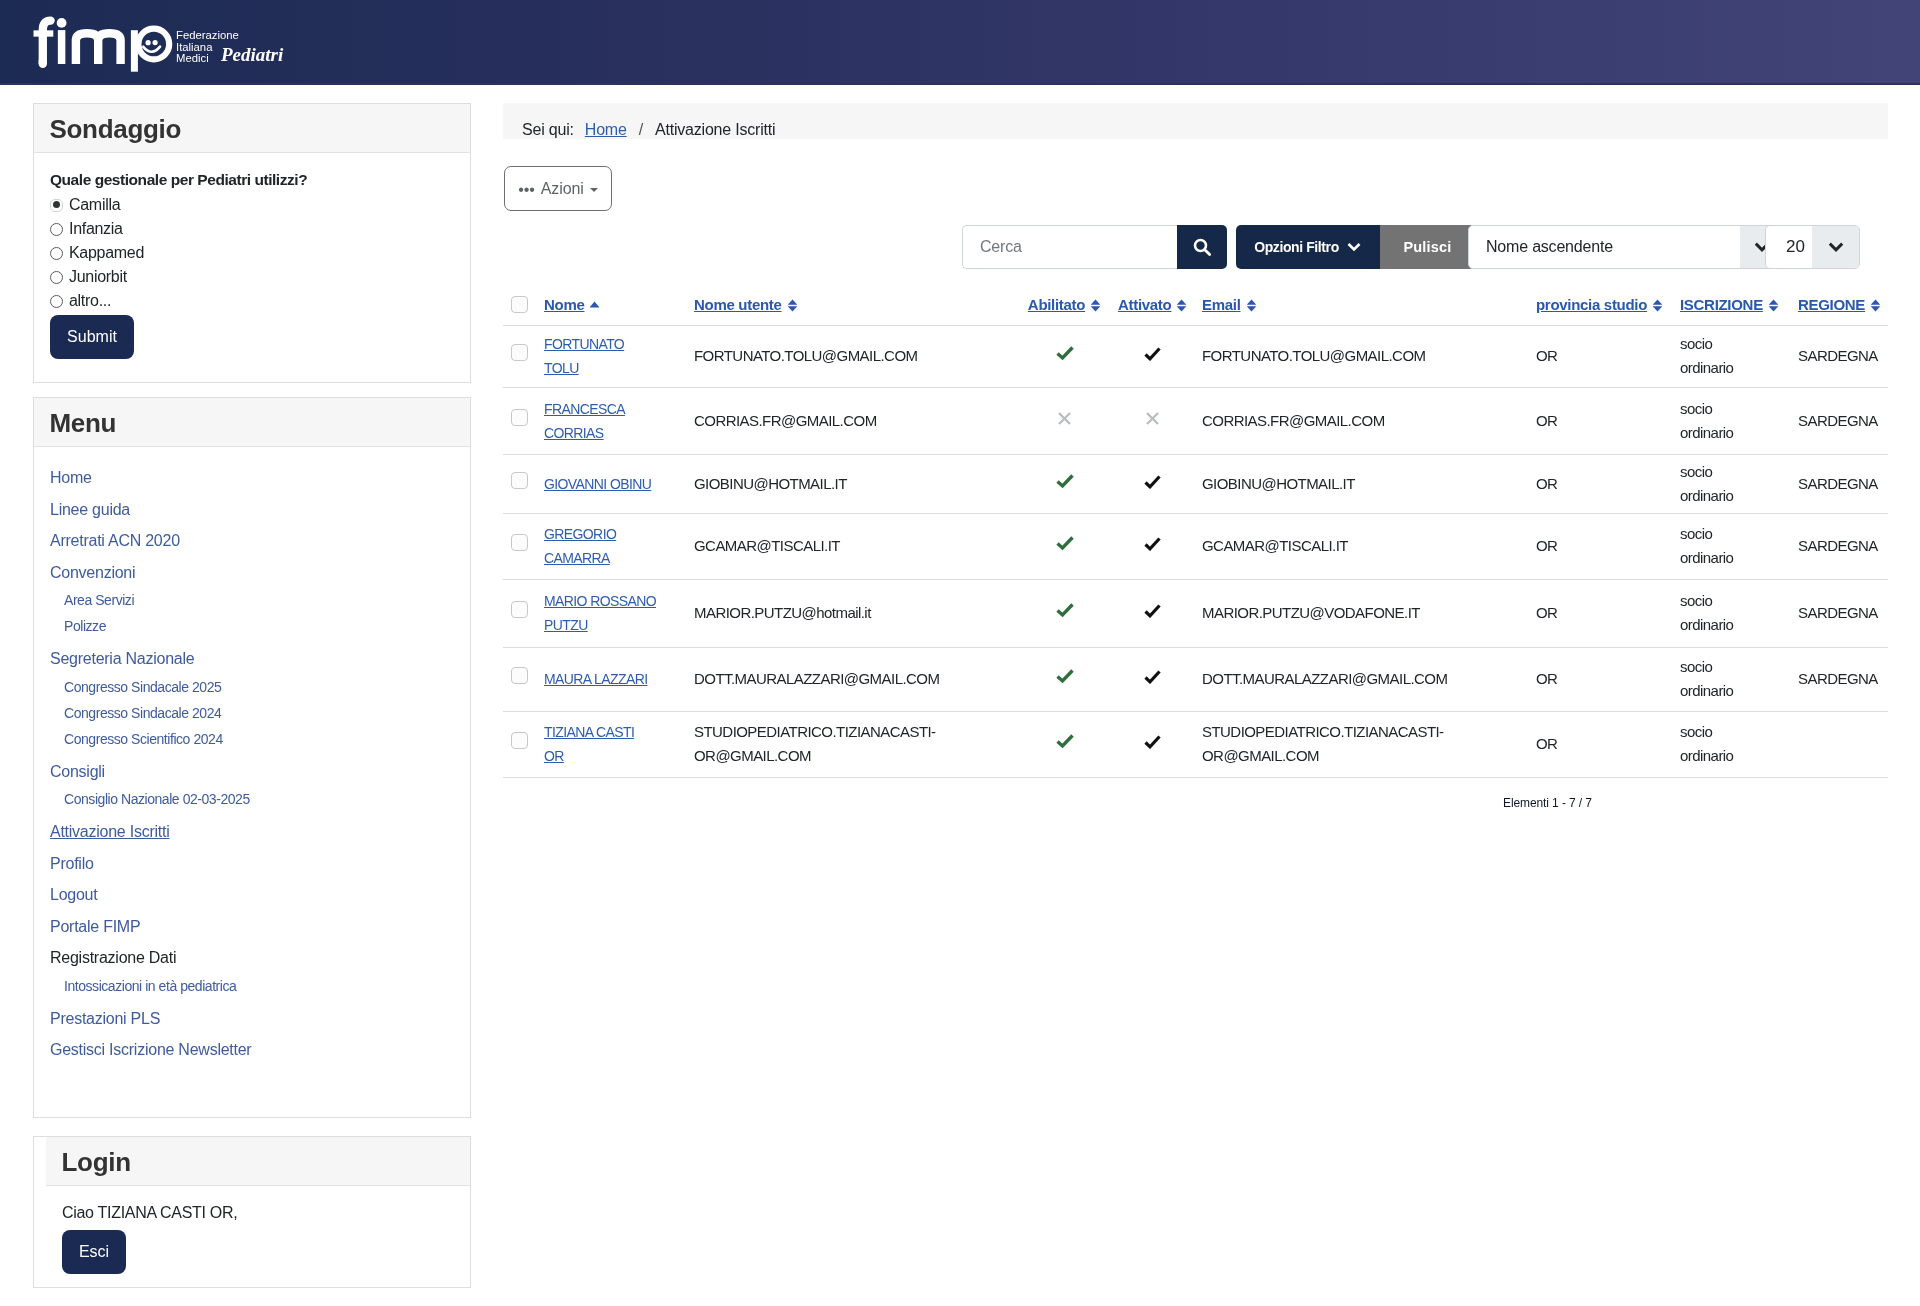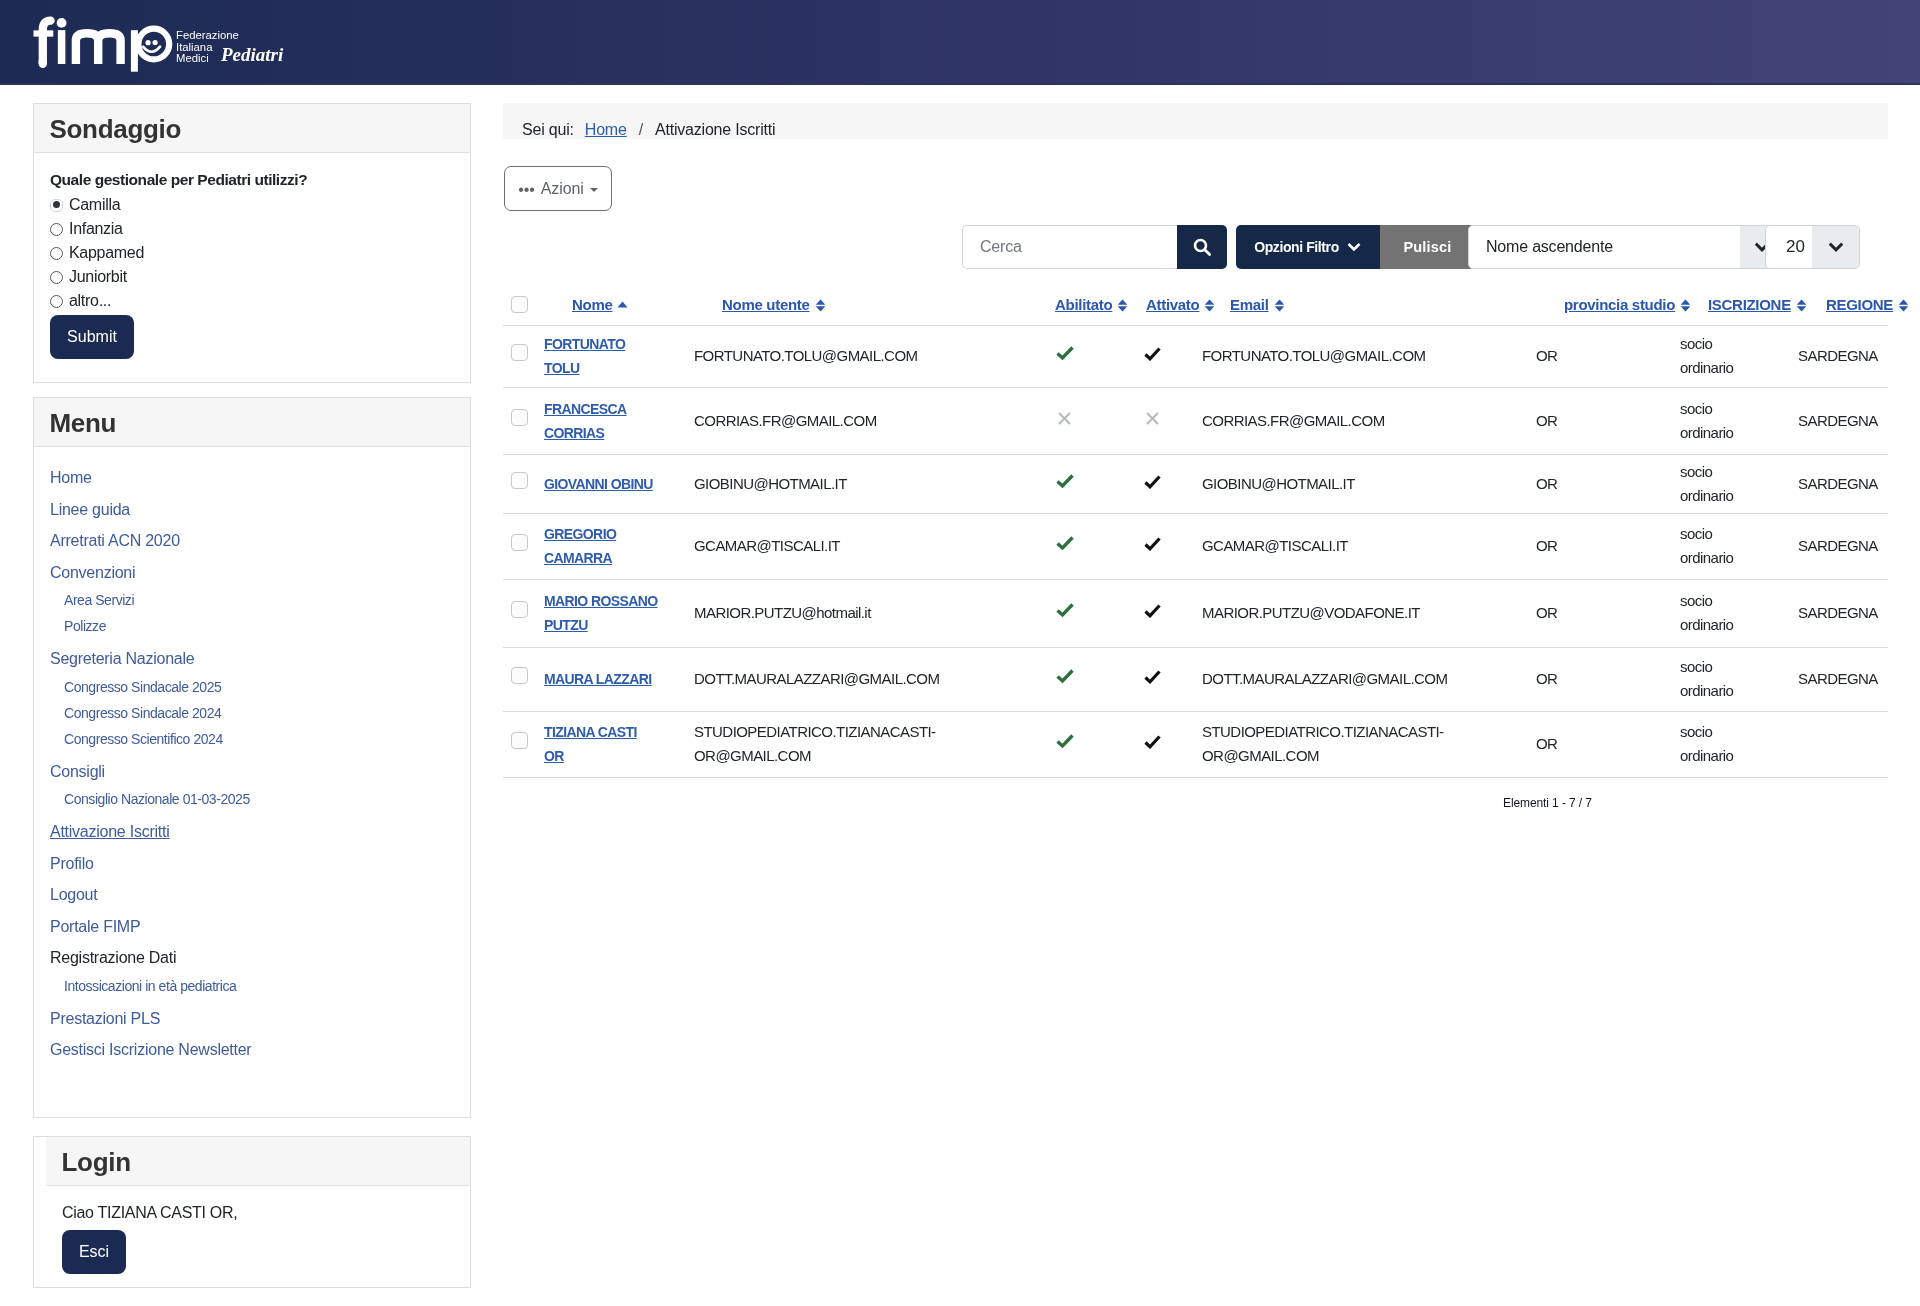--- a/index.html
+++ b/index.html
@@ -70,25 +70,25 @@
 #sel2 { left:1765px; width:95px; }
 .sel .txt { flex:1; padding-left:17px; font-size:16px; letter-spacing:-0.2px; color:#212529; }
 .sel .chev { width:44px; align-self:stretch; background:#e9ecef; display:flex; align-items:center; justify-content:center; }
 #sel2 .chev { width:47px; }
 #sel2 .txt { padding-left:20px; font-size:17px; letter-spacing:0; }
 
 
 table.grid { position:absolute; left:503px; top:293px; width:1385px; border-collapse:collapse; table-layout:fixed; }
 table.grid th, table.grid td { vertical-align:middle; padding:0 8px; border-bottom:1px solid #d9dde1; }
 table.grid thead th { height:32px; text-align:left; white-space:nowrap; vertical-align:top; padding-top:3px; }
-table.grid thead th a { color:#2b57ad; font-size:15px; letter-spacing:-0.3px; font-weight:bold; text-decoration:underline;margin-left:28px; }
+table.grid thead th a { color:#2b57ad; font-size:15px; letter-spacing:-0.3px; font-weight:bold; text-decoration:underline; }
 table.grid thead th.c, table.grid td.c { text-align:center; }
 .sort { display:inline-block; vertical-align:-2px; margin-left:5px; }
 .sort1 { display:inline-block; vertical-align:2px; margin-left:5px; }
-td.name a { color:#2e5cac; font-size:14px; letter-spacing:-0.6px; font-weight:bold; text-decoration:underline; line-height:24px;margin-top:16px; }
+td.name a { color:#2e5cac; font-size:14px; letter-spacing:-0.6px; font-weight:normal; text-decoration:underline; line-height:24px;margin-top:16px; }
 td { font-size:15px; letter-spacing:-0.55px; color:#212529; line-height:24px; }
 .cb { display:inline-block; width:17px; height:17px; border:1px solid #c8c8c8; border-radius:4px; background:#fcfcfc; }
 .elementi { position:absolute; left:1503px; top:796px; width:385px; font-size:12px; letter-spacing:-0.1px; color:#0f172a; }
 </style>
 </head>
 <body>
 
 <div class="topbar">
   <svg class="abs" style="left:33px;top:10px;" width="280" height="75" viewBox="0 0 280 75">
     <g stroke="#fff" fill="none">
@@ -144,21 +144,21 @@
     <li class="m">Linee guida</li>
     <li class="m">Arretrati ACN 2020</li>
     <li class="m">Convenzioni</li>
     <li class="s">Area Servizi</li>
     <li class="s slast">Polizze</li>
     <li class="m">Segreteria Nazionale</li>
     <li class="s">Congresso Sindacale 2025</li>
     <li class="s">Congresso Sindacale 2024</li>
     <li class="s slast">Congresso Scientifico 2024</li>
     <li class="m">Consigli</li>
-    <li class="s slast">Consiglio Nazionale 01-03-2025</li>
+    <li class="s slast">Consiglio Nazionale 02-03-2025</li>
     <li class="m active">Attivazione Iscritti</li>
     <li class="m">Profilo</li>
     <li class="m">Logout</li>
     <li class="m">Portale FIMP</li>
     <li class="m dark">Registrazione Dati</li>
     <li class="s slast">Intossicazioni in età pediatrica</li>
     <li class="m">Prestazioni PLS</li>
     <li class="m">Gestisci Iscrizione Newsletter</li>
   </ul>
 </div>

